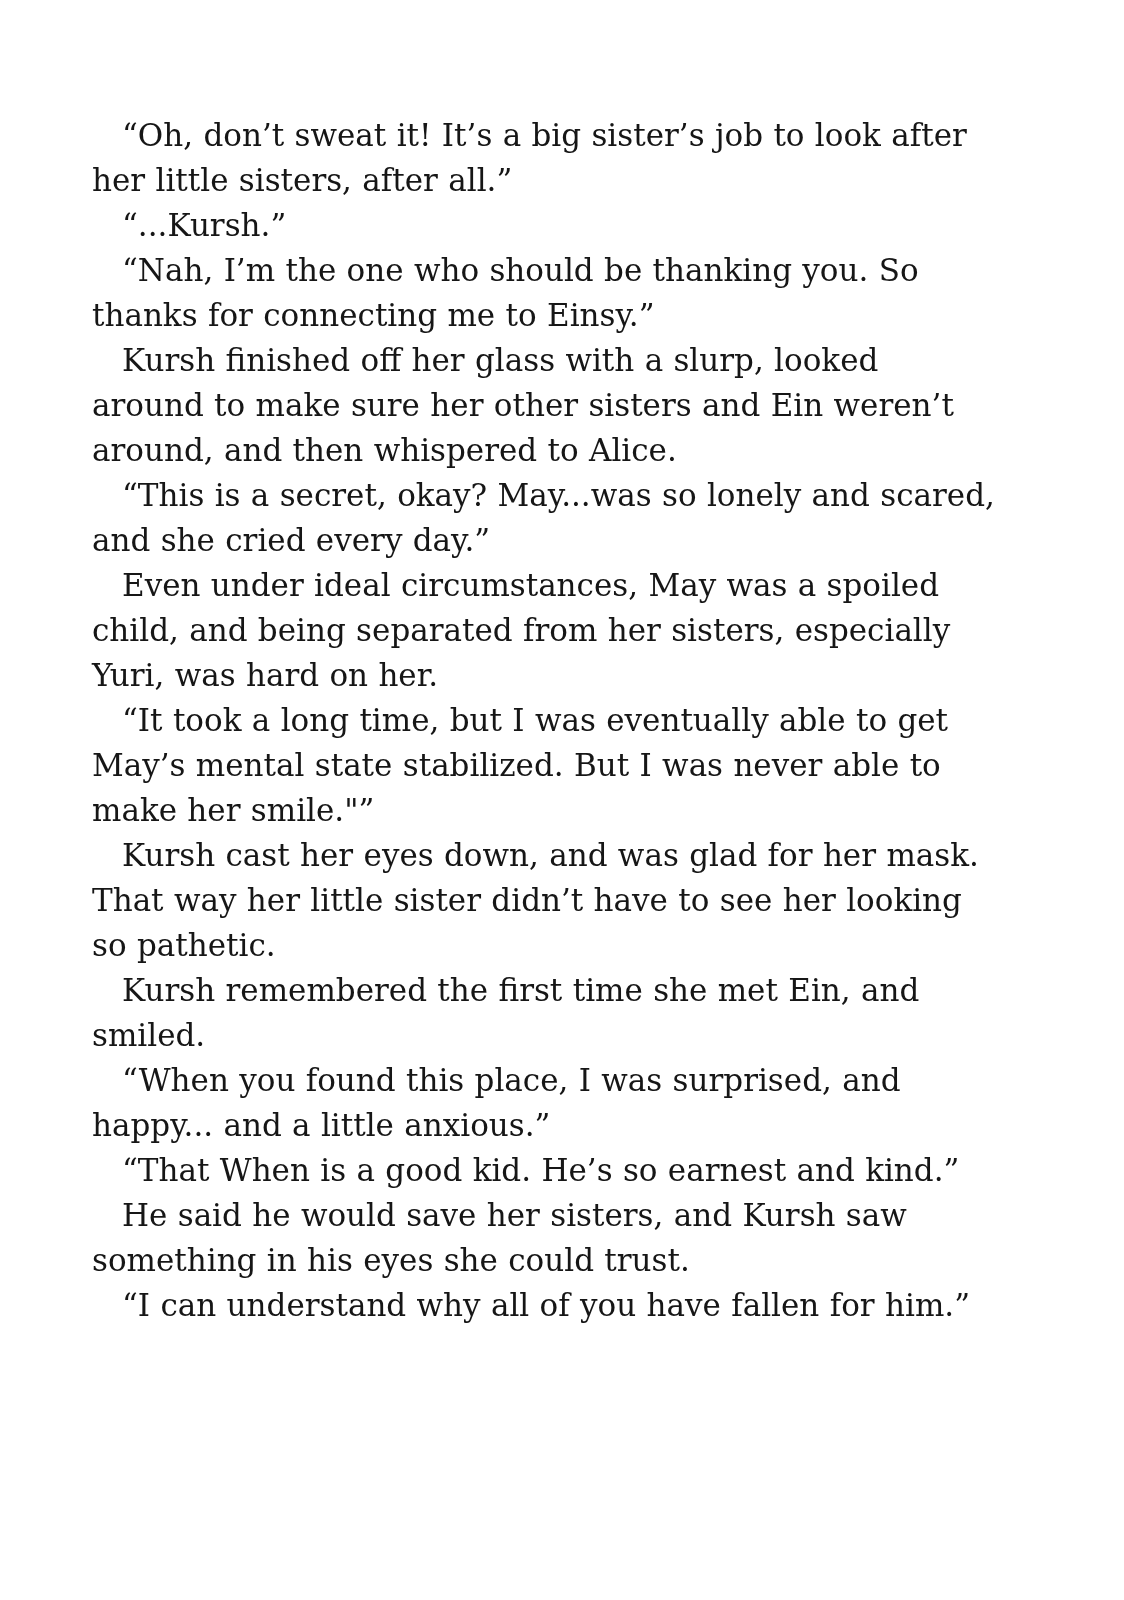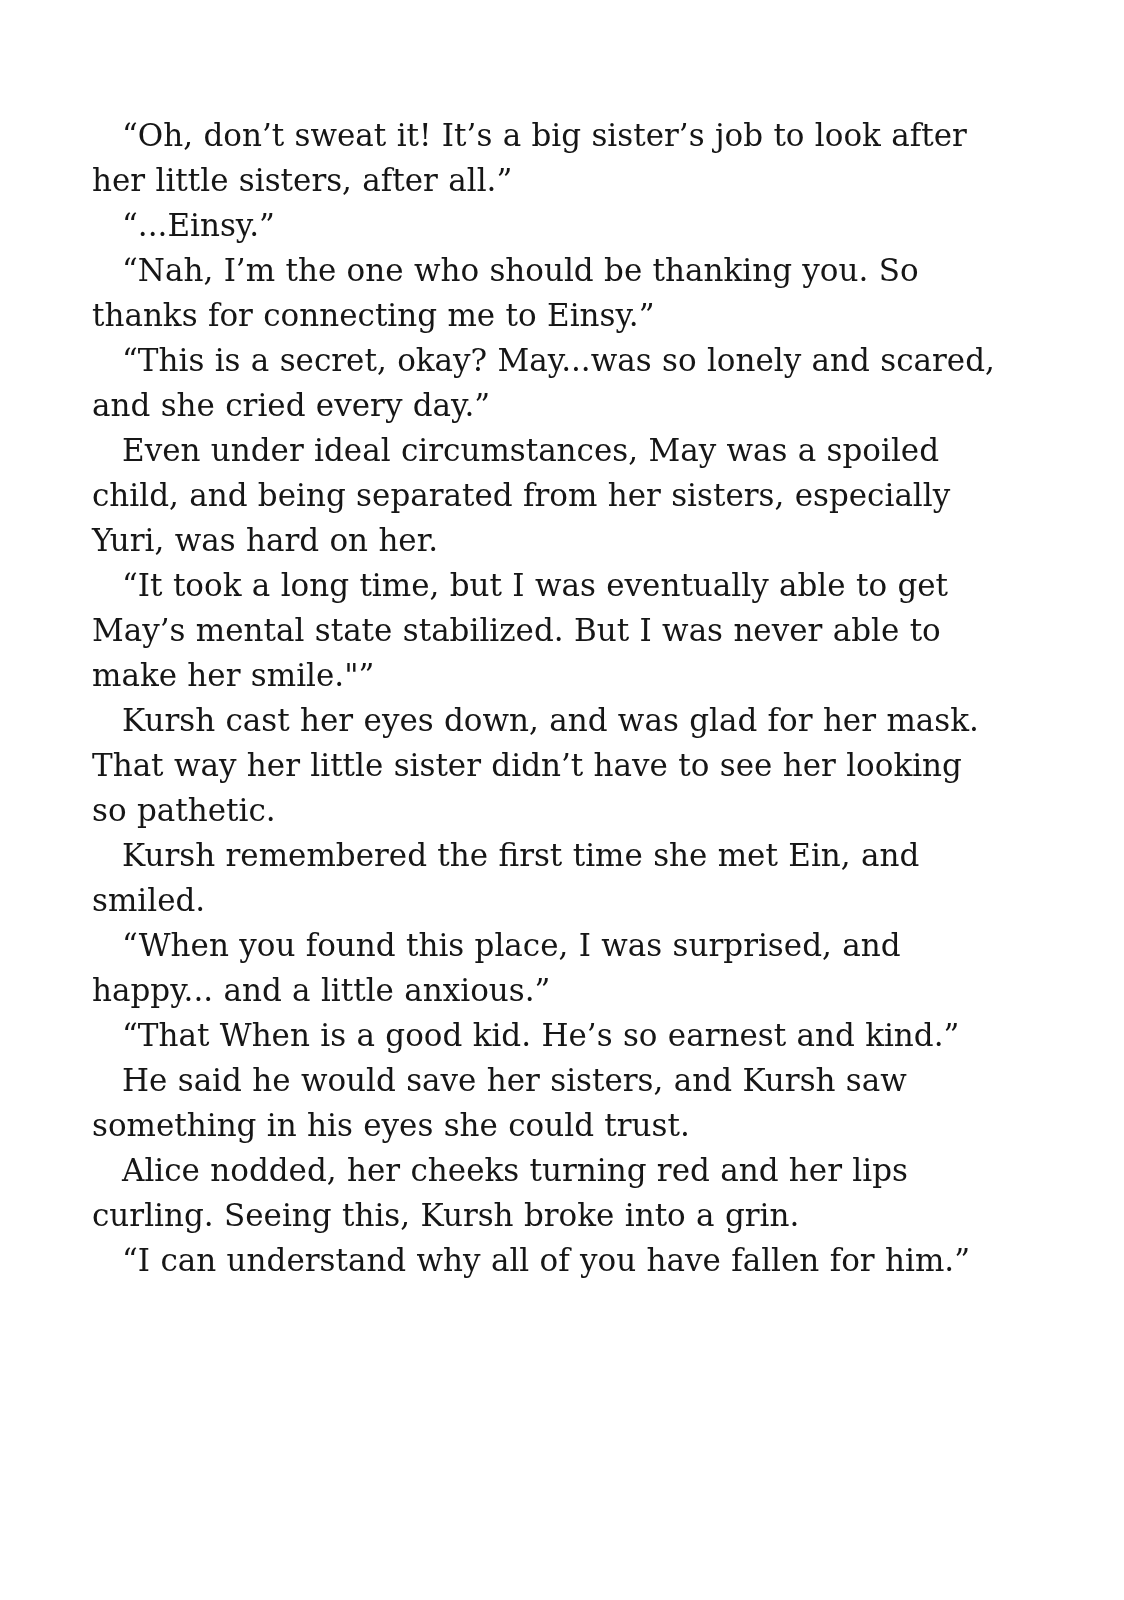--- a/index.html
+++ b/index.html
@@ -33,26 +33,26 @@
     word-spacing: 0.5px;
   }
 </style>
 </head>
 <body>
 
 <div class="page">
   <div class="text-block" id="text-block">
 
   <p>“Oh, don’t sweat it! It’s a big sister’s job to look after her little sisters, after all.”</p>
-      <p>“...Einsy.”</p>
+      <p>“...Kursh.”</p>
       <p>“Nah, I’m the one who should be thanking you. So thanks for connecting me to Einsy.”</p>
+      <p>Kursh finished off her glass with a slurp, looked around to make sure her other sisters and Ein weren’t around, and then whispered to Alice.</p>
       <p>“This is a secret, okay? May...was so lonely and scared, and she cried every day.”</p>
       <p>Even under ideal circumstances, May was a spoiled child, and being separated from her sisters, especially Yuri, was hard on her.</p>
       <p>“It took a long time, but I was eventually able to get May’s mental state stabilized. But I was never able to make her smile."”</p>
       <p>Kursh cast her eyes down, and was glad for her mask. That way her little sister didn’t have to see her looking so pathetic.</p>
       <p>Kursh remembered the first time she met Ein, and smiled.</p>
       <p>“When you found this place, I was surprised, and happy... and a little anxious.”</p>
       <p>“That When is a good kid. He’s so earnest and kind.”</p>
       <p>He said he would save her sisters, and Kursh saw something in his eyes she could trust.</p>
-      <p>Alice nodded, her cheeks turning red and her lips curling. Seeing this, Kursh broke into a grin.</p>
       <p>“I can understand why all of you have fallen for him.”</p>
     </div>
 </div>
 
 </body></html>

